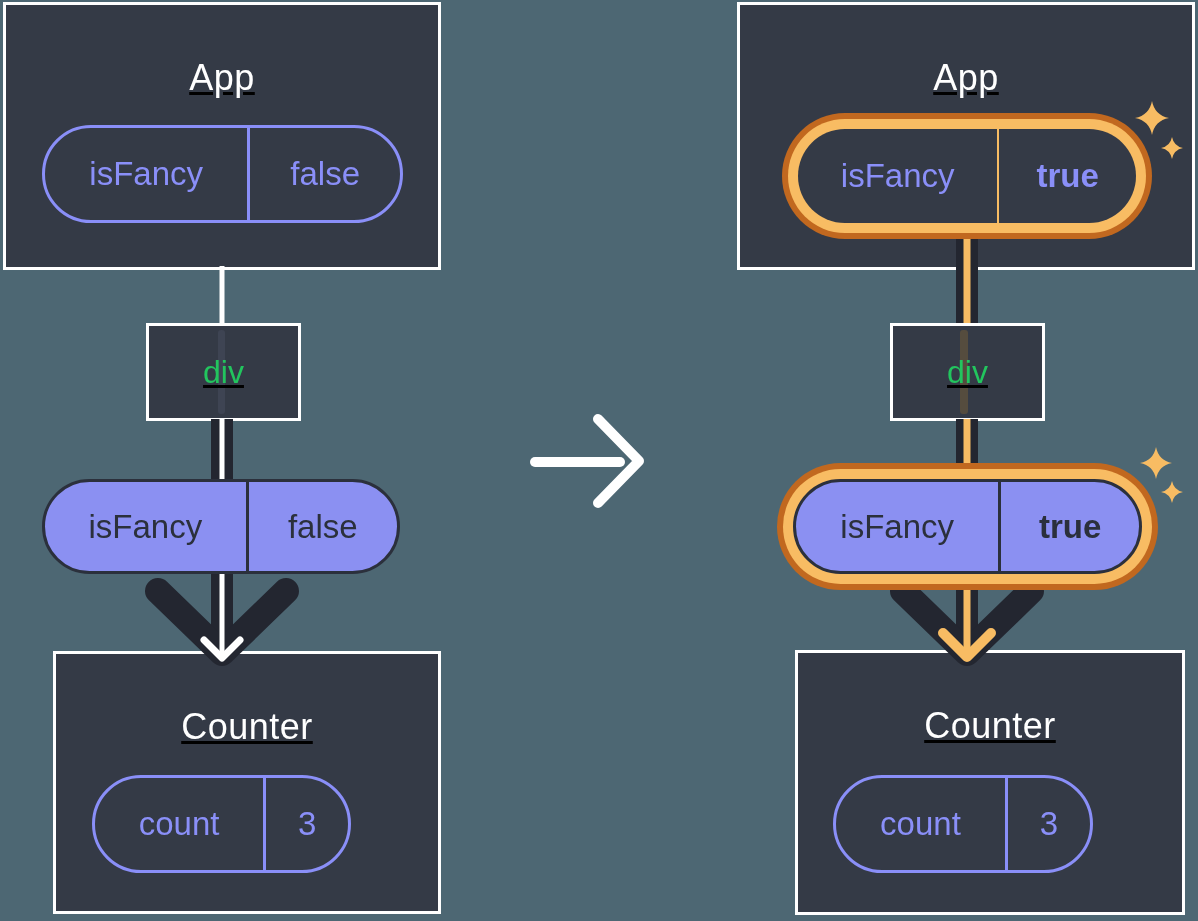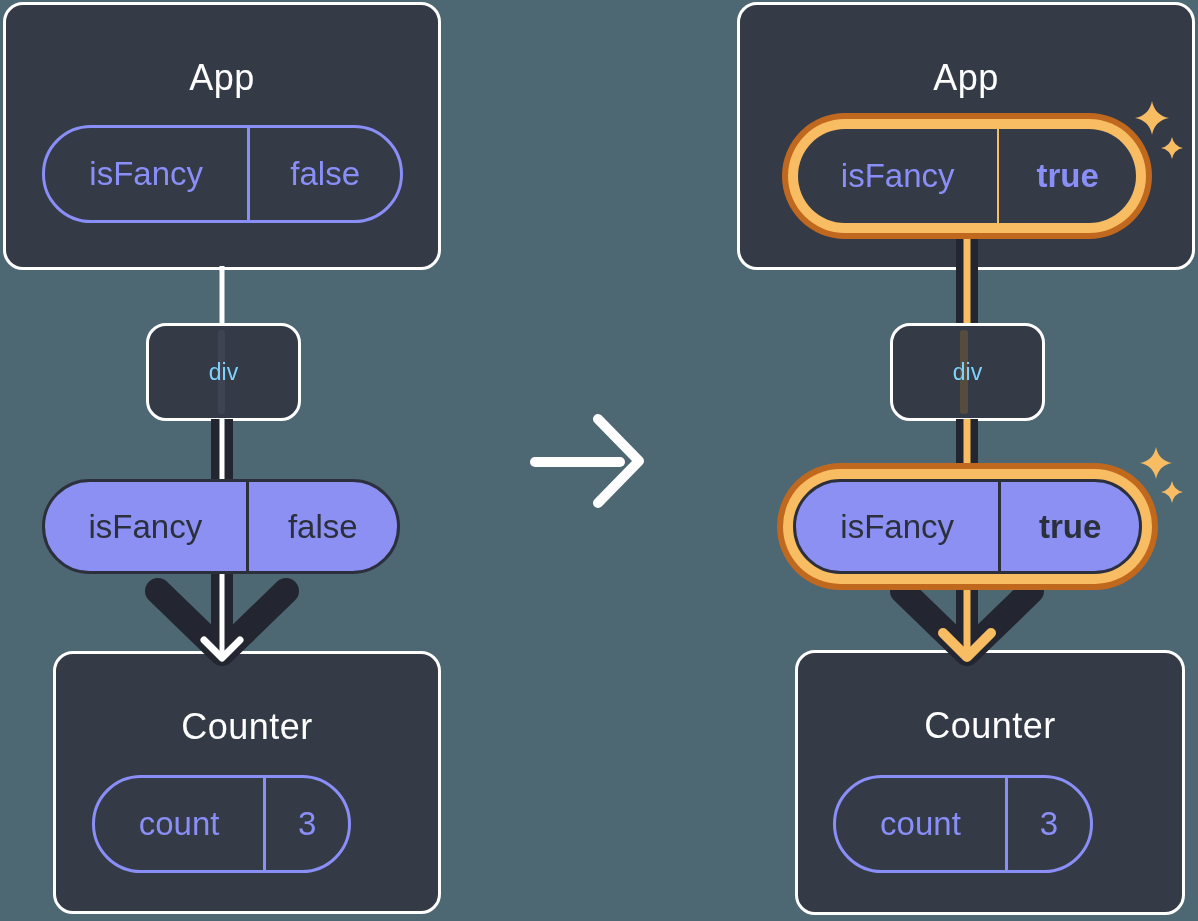--- a/index.html
+++ b/index.html
@@ -6,35 +6,36 @@
   .canvas {
     position:relative; width:1198px; height:921px;
     background:var(--background,#4D6773);
     font-family:"Liberation Sans", sans-serif;
     overflow:hidden;
   }
   .box {
     position:absolute; box-sizing:border-box;
     background:var(--box-fill,#343A46);
     border:3.5px solid var(--box-border,#fff);
-    border-radius:20px;
+    border-radius:0;
+    text-decoration:underline;
   }
   .box-title {
     color:#fff; font-size:36px; font-weight:500;
     text-align:center; margin-top:52px; letter-spacing:.5px;
   }
   #box-app-before   { left:3px;   top:2px;   width:438px; height:268px; }
   #box-app-after    { left:737px; top:2px;   width:458px; height:268px; }
   #box-div-before   { left:146px; top:323px; width:155px; height:98px; }
   #box-div-after    { left:890px; top:323px; width:155px; height:98px; }
   #box-counter-before { left:53px;  top:651px; width:388px; height:263px; }
   #box-counter-after  { left:795px; top:650px; width:390px; height:265px; }
 
   .div-box { display:flex; align-items:center; justify-content:center; }
-  .div-label { position:relative; color:#7dd3fc; font-size:23px; font-weight:500; }
+  .div-label { position:relative; color:#22c55e; font-size:32px; font-weight:500; }
   .div-stripe { position:absolute; top:4px; bottom:4px; border-radius:3px; }
   #box-div-before .div-stripe { left:69px; width:7px; background:#3E4453; }
   #box-div-after  .div-stripe { left:67px; width:8px; background:#554C3E; }
 
   .svg-layer { position:absolute; inset:0; z-index:2; }
 
   .pill {
     position:absolute; z-index:3; display:flex;
     box-sizing:border-box; border-radius:999px; font-size:33px;
   }

